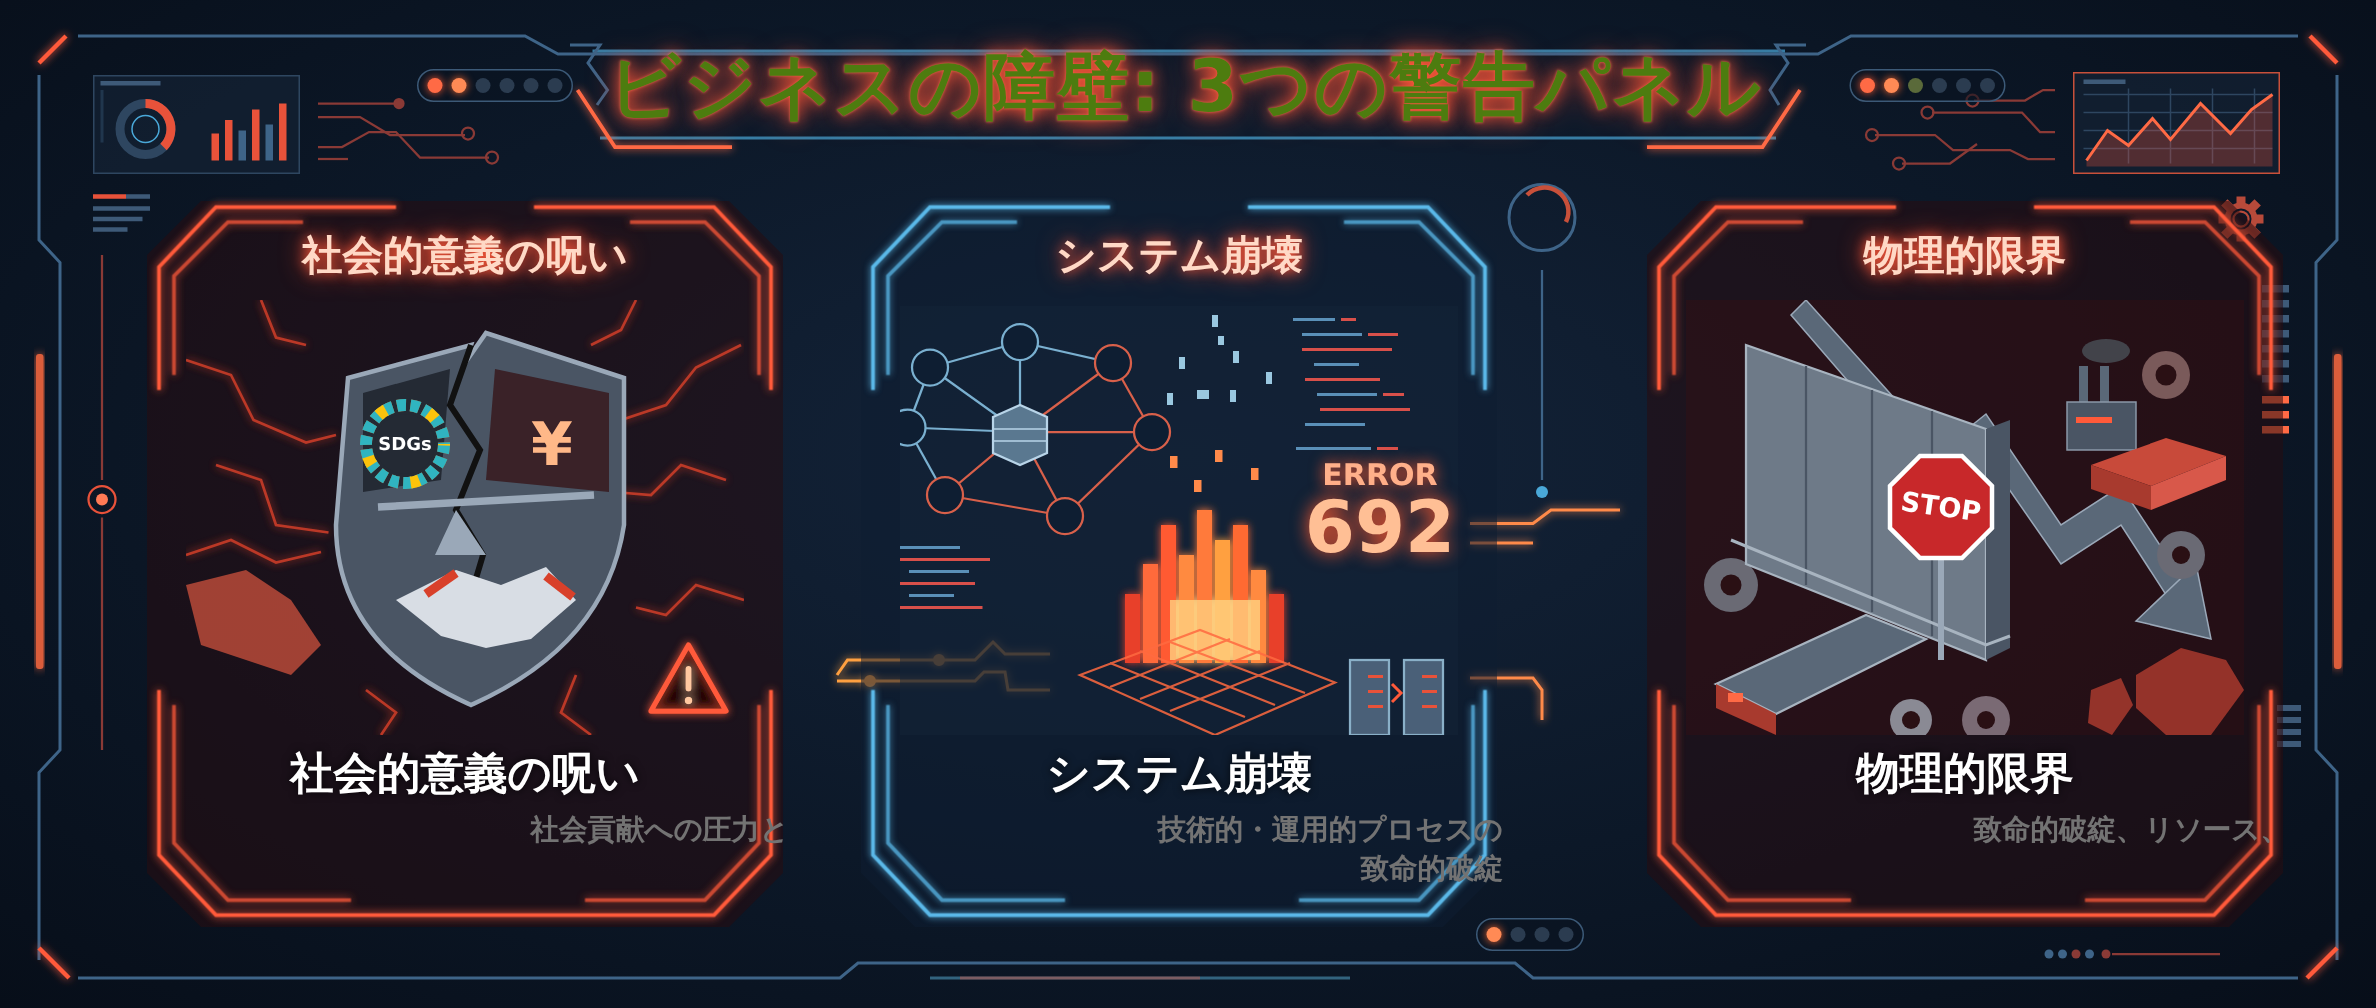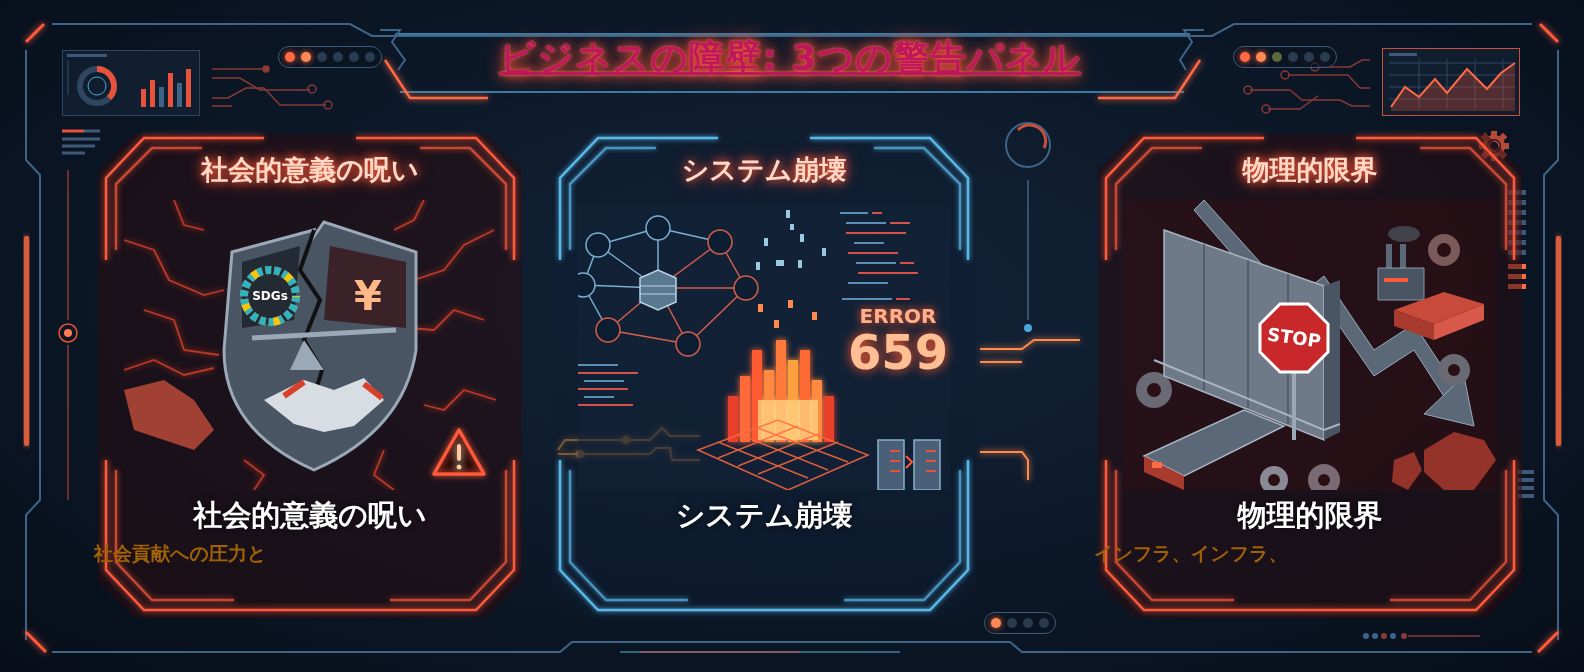--- a/index.html
+++ b/index.html
@@ -12,42 +12,41 @@
   }
   .abs { position: absolute; }
   svg.layer { position: absolute; left: 0; top: 0; width: 1584px; height: 672px; pointer-events: none; }
 
   
   .title-bar {
     position: absolute; left: 390px; top: 20px; width: 800px; height: 76px;
     display: flex; align-items: center; justify-content: center;
   }
   .title-text {
-    font-size: 36px; font-weight: bold; color: #be185d; letter-spacing: 1px;
+    font-size: 48px; font-weight: bold; color: #4d7c0f; letter-spacing: 1px;
     text-shadow: 0 0 10px #ff5a3c, 0 0 20px #e8432a, 0 0 2px #ff8866;
-    text-decoration: underline;
   }
 
   
   .panel {
     position: absolute; top: 130px; width: 432px; height: 492px;
   }
   .panel-head {
     position: absolute; left: 0; right: 0; top: 22px; text-align: center;
     font-size: 27px; font-weight: bold; color: #ffd9c6;
     text-shadow: 0 0 8px #ff5a3c, 0 0 16px #d8402a;
   }
   .panel-title {
     position: absolute; left: 0; right: 0; top: 366px; text-align: center;
     font-size: 29px; font-weight: bold; color: #ffffff;
     text-shadow: 0 0 6px rgba(0,0,0,0.8);
   }
   .panel-desc {
-    position: absolute; left: 0; right: 0; top: 410px; text-align: left;
-    font-size: 19px; line-height: 26px; color: #a16207; font-weight: bold;
+    position: absolute; left: 0; right: 0; top: 410px; text-align: right;
+    font-size: 19px; line-height: 26px; color: #737373; font-weight: bold;
   }
   .panel-art { position: absolute; left: 30px; top: 70px; width: 372px; height: 290px; }
 
   
   .pill {
     position: absolute; height: 22px; border: 1.5px solid #3c5a78; border-radius: 11px;
     display: flex; align-items: center; gap: 6px; padding: 0 6px; background: rgba(10,20,34,0.6);
   }
   .dot { width: 10px; height: 10px; border-radius: 50%; background: #2b3c50; }
   .dot.on { background: #ff6a45; box-shadow: 0 0 6px #ff5a30; }
@@ -337,21 +336,21 @@
       <circle cx="335" cy="267" r="2.5" fill="#ffc8a0"></circle>
     </g>
   </svg>
 
   <div class="panel-title">社会的意義の呪い</div>
   <div class="panel-desc">
     <div>社会貢献への圧力と</div>
   </div>
 </div>
 
-<div class="panel" style="left:548px;">
+<div class="panel" style="left:570px;">
   <svg class="abs" style="left:0;top:0;" width="432" height="492" viewBox="0 0 432 492">
     <path d="M40 4 L392 4 L428 40 L428 452 L392 488 L40 488 L4 452 L4 40 Z" fill="rgba(14,30,50,0.55)"></path>
     <g fill="none" stroke="#5ab8e8" stroke-width="2.5" filter="url(#glowB)">
       <path d="M12 130 L12 48 L50 8 L170 8"></path>
       <path d="M262 8 L382 8 L420 48 L420 130"></path>
       <path d="M22 120 L22 54 L58 18 L108 18" opacity="0.7"></path>
       <path d="M412 120 L412 54 L376 18 L326 18" opacity="0.7"></path>
       <path d="M12 330 L12 440 L50 480 L382 480 L420 440 L420 330"></path>
       <path d="M22 340 L22 432 L58 470 L140 470" opacity="0.7"></path>
       <path d="M412 340 L412 432 L376 470 L296 470" opacity="0.7"></path>
@@ -466,24 +465,28 @@
           <rect x="312" y="270" width="10" height="2"></rect>
       <rect x="348" y="250" width="10" height="2"></rect>
           <rect x="348" y="260" width="10" height="2"></rect>
           <rect x="348" y="270" width="10" height="2"></rect>
         </g>
       <path d="M328 256 L334 262 L328 268" stroke="#ff5a3a" stroke-width="2" fill="none"></path>
     </g>
   </svg>
   <div class="abs" style="left:290px;top:174px;width:120px;text-align:center;">
     <div class="err1">ERROR</div>
-    <div class="err2">659</div>
+    <div class="err2">692</div>
   </div>
 
   <div class="panel-title">システム崩壊</div>
+  <div class="panel-desc">
+    <div>技術的・運用的プロセスの</div>
+    <div>致命的破綻</div>
+  </div>
 </div>
 
 <div class="panel" style="left:1094px;">
   <svg class="abs" style="left:0;top:0;" width="432" height="492" viewBox="0 0 432 492">
     <path d="M40 4 L392 4 L428 40 L428 452 L392 488 L40 488 L4 452 L4 40 Z" fill="rgba(40,12,16,0.55)"></path>
     <g fill="none" stroke="#ff5a3a" stroke-width="2.5" filter="url(#glowR)">
       <path d="M12 130 L12 48 L50 8 L170 8"></path>
       <path d="M262 8 L382 8 L420 48 L420 130"></path>
       <path d="M22 120 L22 54 L58 18 L108 18" opacity="0.7"></path>
       <path d="M412 120 L412 54 L376 18 L326 18" opacity="0.7"></path>
@@ -549,15 +552,15 @@
     </g>
 
     <g fill="#a83a2e" opacity="0.85">
       <path d="M300 250 L330 232 L360 240 L372 260 L350 290 L320 290 L300 272 Z"></path>
       <path d="M270 260 L290 252 L298 270 L284 290 L268 282 Z"></path>
     </g>
   </svg>
 
   <div class="panel-title">物理的限界</div>
   <div class="panel-desc">
-    <div>インフラ、インフラ、</div>
+    <div>致命的破綻、リソース、</div>
   </div>
 </div>
 
 </body></html>

